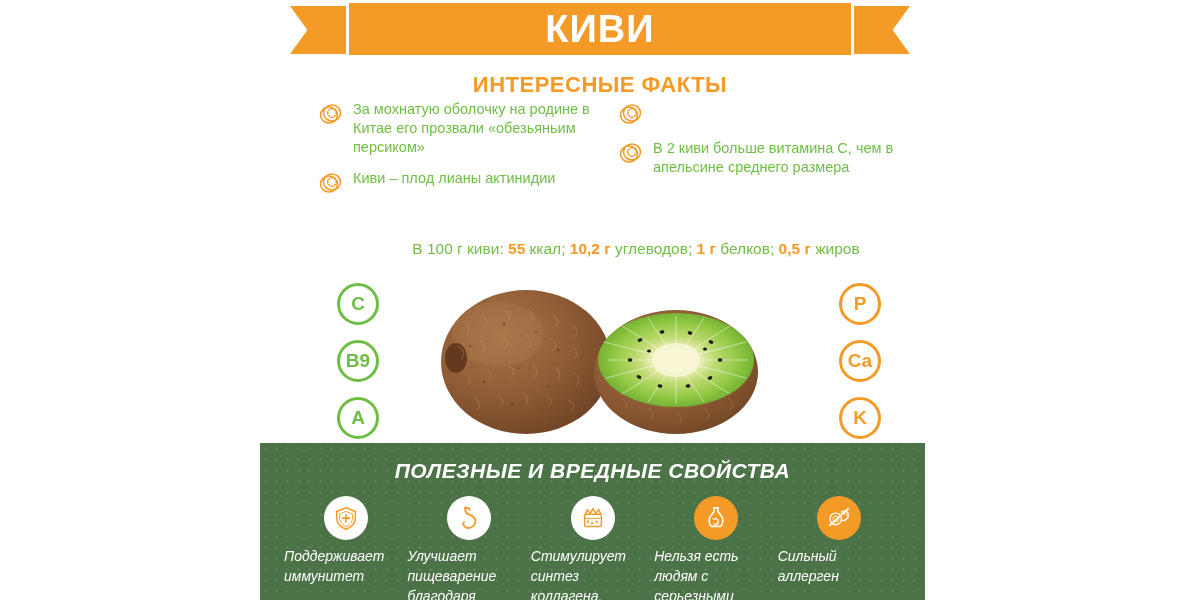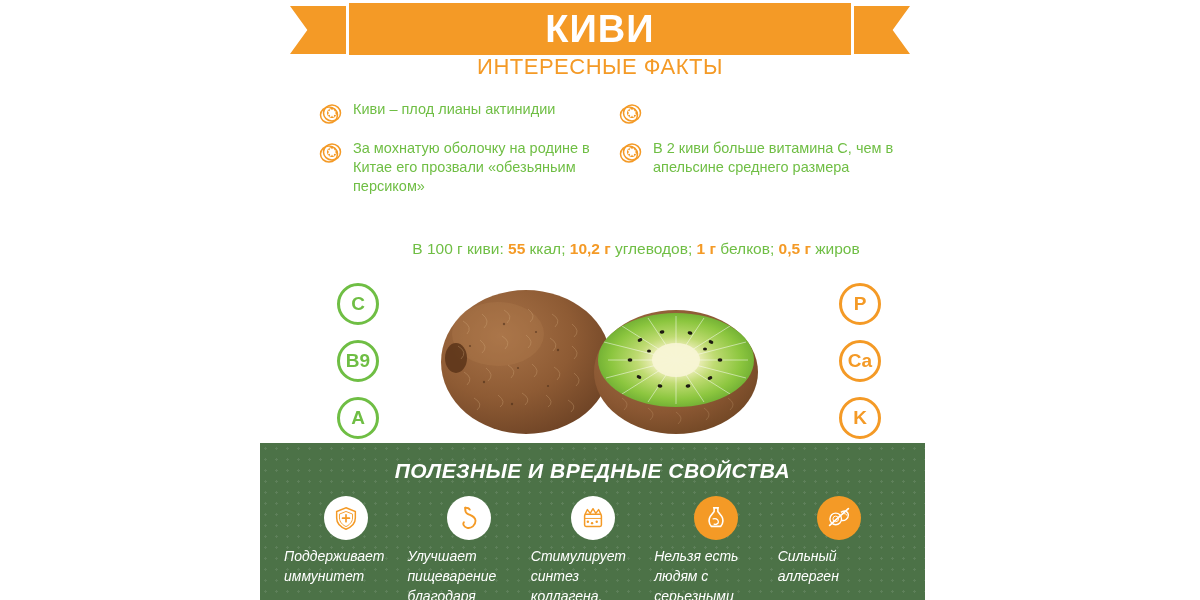--- a/index.html
+++ b/index.html
@@ -58,26 +58,26 @@
     color: #ffffff;
     font-size: 38px;
     font-weight: bold;
     letter-spacing: 1px;
     line-height: 1;
   }
 
   .subtitle {
     position: absolute;
     left: 0;
-    top: 54px;
+    top: 72px;
     width: 1200px;
     text-align: center;
     color: #F49A26;
     font-size: 22px;
-    font-weight: normal;
+    font-weight: bold;
     letter-spacing: 0.5px;
   }
 
   
   .facts {
     position: absolute;
     left: 318px;
     top: 100px;
     width: 580px;
     display: flex;
@@ -231,39 +231,39 @@
             <circle cx="14" cy="8.4" r="0.7" fill="#F49A26"></circle>
               <circle cx="16.8" cy="9.6" r="0.7" fill="#F49A26"></circle>
             <circle cx="17.8" cy="12" r="0.7" fill="#F49A26"></circle>
               <circle cx="16.6" cy="14.5" r="0.7" fill="#F49A26"></circle>
             <circle cx="14" cy="15.5" r="0.7" fill="#F49A26"></circle>
               <circle cx="11.4" cy="14.5" r="0.7" fill="#F49A26"></circle>
             <circle cx="10.3" cy="12" r="0.7" fill="#F49A26"></circle>
               <circle cx="11.3" cy="9.6" r="0.7" fill="#F49A26"></circle>
           </svg>
         </span>
-        <span class="fact-text">Киви – плод лианы актинидии</span>
+        <span class="fact-text">За мохнатую оболочку на родине в Китае его прозвали «обезьяньим персиком»</span>
       </div>
       <div class="fact">
         <span class="fact-icon">
           <svg viewBox="0 0 26 26" width="26" height="26">
             <ellipse cx="11" cy="14" rx="8.5" ry="8" fill="none" stroke="#F49A26" stroke-width="1.5"></ellipse>
             <ellipse cx="14" cy="12" rx="8.5" ry="8" fill="none" stroke="#F49A26" stroke-width="1.5"></ellipse>
             <circle cx="14" cy="12" r="4.6" fill="none" stroke="#F49A26" stroke-width="1"></circle>
             <circle cx="14" cy="8.4" r="0.7" fill="#F49A26"></circle>
               <circle cx="16.8" cy="9.6" r="0.7" fill="#F49A26"></circle>
             <circle cx="17.8" cy="12" r="0.7" fill="#F49A26"></circle>
               <circle cx="16.6" cy="14.5" r="0.7" fill="#F49A26"></circle>
             <circle cx="14" cy="15.5" r="0.7" fill="#F49A26"></circle>
               <circle cx="11.4" cy="14.5" r="0.7" fill="#F49A26"></circle>
             <circle cx="10.3" cy="12" r="0.7" fill="#F49A26"></circle>
               <circle cx="11.3" cy="9.6" r="0.7" fill="#F49A26"></circle>
           </svg>
         </span>
-        <span class="fact-text">За мохнатую оболочку на родине в Китае его прозвали «обезьяньим персиком»</span>
+        <span class="fact-text">Киви – плод лианы актинидии</span>
       </div>
     </div>
 
     <div class="facts-col">
       <div class="fact">
         <span class="fact-icon">
           <svg viewBox="0 0 26 26" width="26" height="26">
             <ellipse cx="11" cy="14" rx="8.5" ry="8" fill="none" stroke="#F49A26" stroke-width="1.5"></ellipse>
             <ellipse cx="14" cy="12" rx="8.5" ry="8" fill="none" stroke="#F49A26" stroke-width="1.5"></ellipse>
             <circle cx="14" cy="12" r="4.6" fill="none" stroke="#F49A26" stroke-width="1"></circle>

